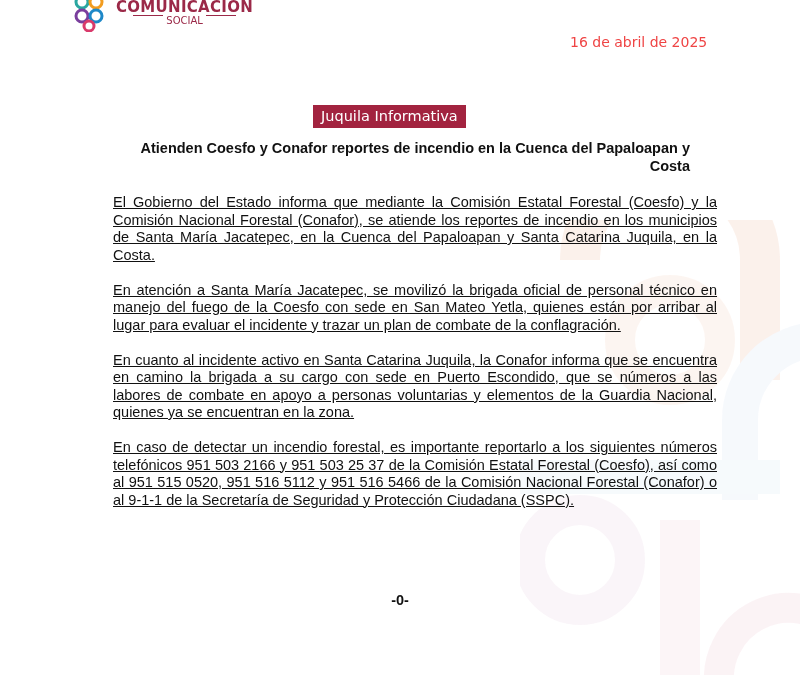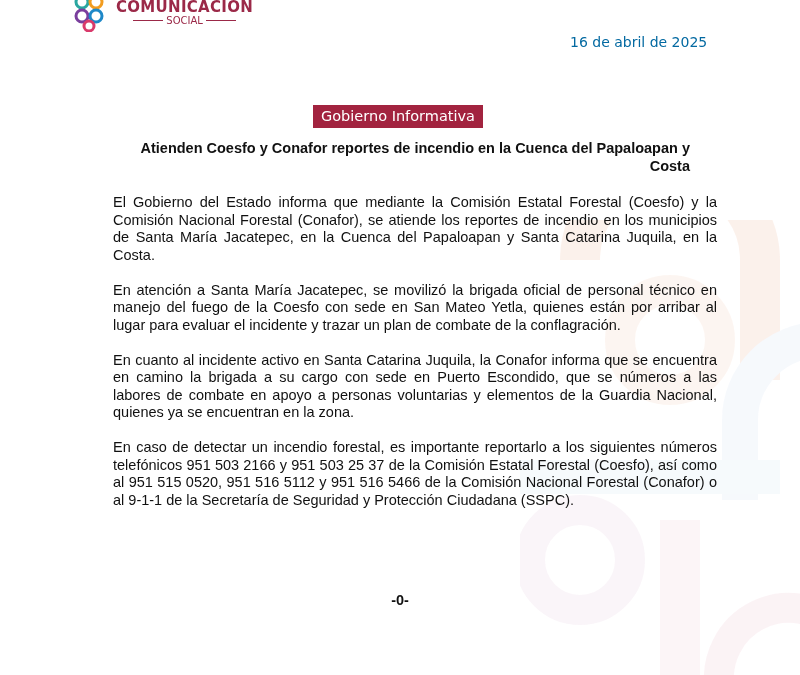--- a/index.html
+++ b/index.html
@@ -7,26 +7,26 @@
       width: 800px; height: 675px; overflow: hidden; position: relative;
       background: #ffffff;
       font-family: "Liberation Sans", sans-serif;
       color: #111;
     }
     .watermark { position: absolute; right: -40px; top: 220px; width: 320px; height: 470px; pointer-events: none; opacity: 0.35; }
     .logo { position: absolute; left: 74px; top: -8px; display: flex; align-items: center; }
     .logo-mark { width: 34px; height: 40px; position: relative; }
     .logo-text { margin-left: 8px; display: flex; flex-direction: column; align-items: center; }
     .logo-title { font-family: "DejaVu Sans", sans-serif; font-weight: bold; font-size: 15px; color: #9b2948; letter-spacing: 0.3px; }
-    .logo-sub { font-family: "DejaVu Sans", sans-serif; font-size: 10px; color: #9b2948; display: flex; align-items: center; gap: 3px; margin-top: -1px; }
+    .logo-sub { font-family: "DejaVu Sans", sans-serif; font-size: 10px; color: #9b2948; display: flex; gap: 3px; margin-top: -1px; }
     .logo-sub .line { width: 30px; height: 1px; background: #9b2948; }
-    .date { position: absolute; left: 570px; top: 34px; font-family: "DejaVu Sans", sans-serif; font-size: 14px; color: #0369a1; }
+    .date { position: absolute; left: 570px; top: 34px; font-family: "DejaVu Sans", sans-serif; font-size: 14px; color: #ef4444; }
     .badge { position: absolute; left: 313px; top: 105px; background: #a2233f; color: #fff; font-family: "DejaVu Sans", sans-serif; font-size: 14.5px; padding: 3px 8px 3px 8px; line-height: 17px; }
     .title { position: absolute; left: 110px; width: 580px; top: 140px; text-align: right; font-weight: bold; font-size: 14.5px; line-height: 17.5px; }
-    .body { position: absolute; left: 113px; width: 604px; top: 194px; font-size: 14.5px; line-height: 17.5px; text-align: justify; }
+    .body { position: absolute; left: 113px; width: 604px; top: 194px; font-size: 14.5px; line-height: 17.5px; text-align: justify; text-decoration: underline; }
     .body p { margin: 0 0 17.5px 0; }
     .closing { position: absolute; left: 0; width: 800px; top: 592px; text-align: center; font-weight: bold; font-size: 14.5px; }
   </style>
 </head>
 <body>
 
 <svg class="watermark" viewBox="0 0 320 470">
   <path d="M60 40 a90 90 0 0 1 180 0 v120" fill="none" stroke="#f6d8c8" stroke-width="40"></path>
   <circle cx="150" cy="120" r="50" fill="none" stroke="#f9e4d8" stroke-width="30"></circle>
   <path d="M300 120 a80 80 0 0 0 -80 80 v80" fill="none" stroke="#e6eef8" stroke-width="36"></path>
@@ -49,21 +49,21 @@
     <span class="logo-sub">
       <span class="line"></span>
         <span>SOCIAL</span>
         <span class="line"></span>
     </span>
   </div>
 </div>
 
 <div class="date">16 de abril de 2025</div>
 
-<div class="badge">Gobierno Informativa</div>
+<div class="badge">Juquila Informativa</div>
 
 <div class="title">Atienden Coesfo y Conafor reportes de incendio en la Cuenca del Papaloapan y Costa</div>
 
 <div class="body">
   <p>El Gobierno del Estado informa que mediante la Comisión Estatal Forestal (Coesfo) y la Comisión Nacional Forestal (Conafor), se atiende los reportes de incendio en los municipios de Santa María Jacatepec, en la Cuenca del Papaloapan y Santa Catarina Juquila, en la Costa.</p>
   <p>En atención a Santa María Jacatepec, se movilizó la brigada oficial de personal técnico en manejo del fuego de la Coesfo con sede en San Mateo Yetla, quienes están por arribar al lugar para evaluar el incidente y trazar un plan de combate de la conflagración.</p>
   <p>En cuanto al incidente activo en Santa Catarina Juquila, la Conafor informa que se encuentra en camino la brigada a su cargo con sede en Puerto Escondido, que se números a las labores de combate en apoyo a personas voluntarias y elementos de la Guardia Nacional, quienes ya se encuentran en la zona.</p>
   <p>En caso de detectar un incendio forestal, es importante reportarlo a los siguientes números telefónicos 951 503 2166 y 951 503 25 37 de la Comisión Estatal Forestal (Coesfo), así como al 951 515 0520, 951 516 5112 y 951 516 5466 de la Comisión Nacional Forestal (Conafor) o al 9-1-1 de la Secretaría de Seguridad y Protección Ciudadana (SSPC).</p>
 </div>
 

